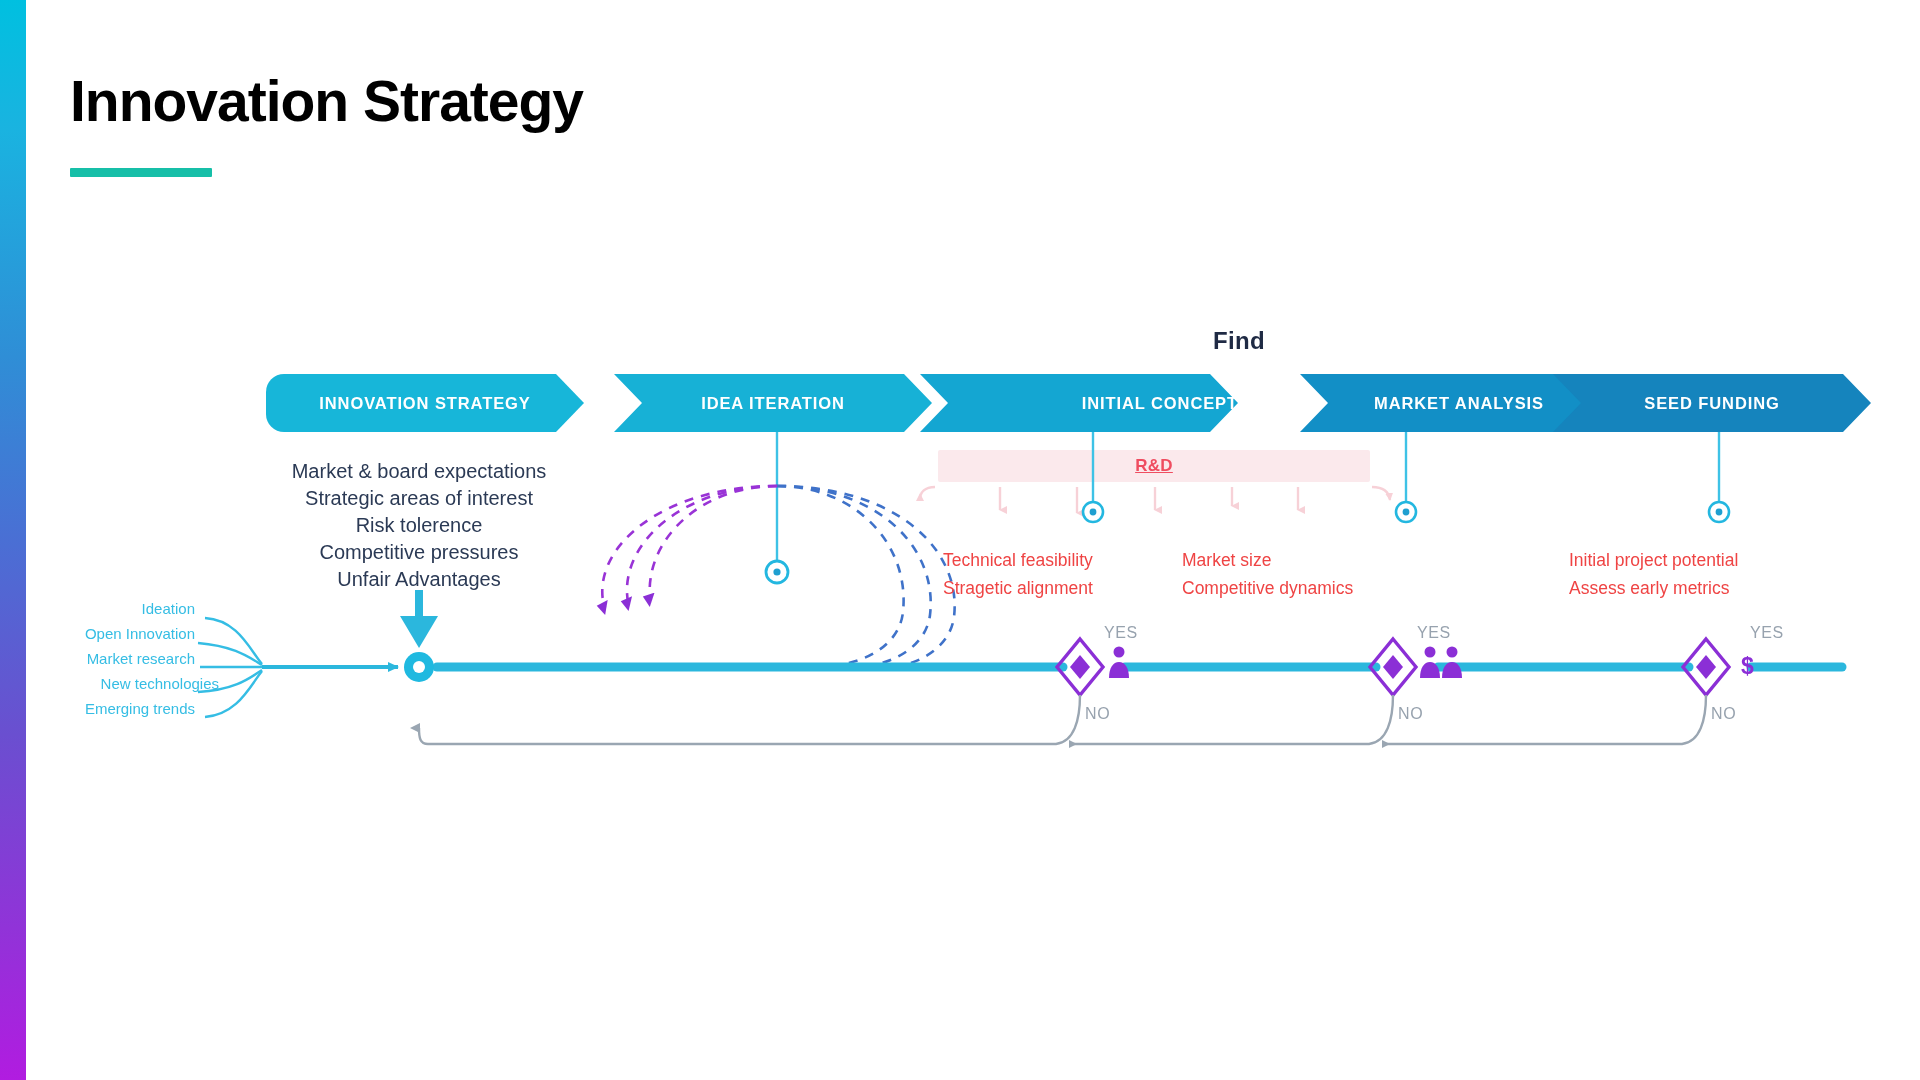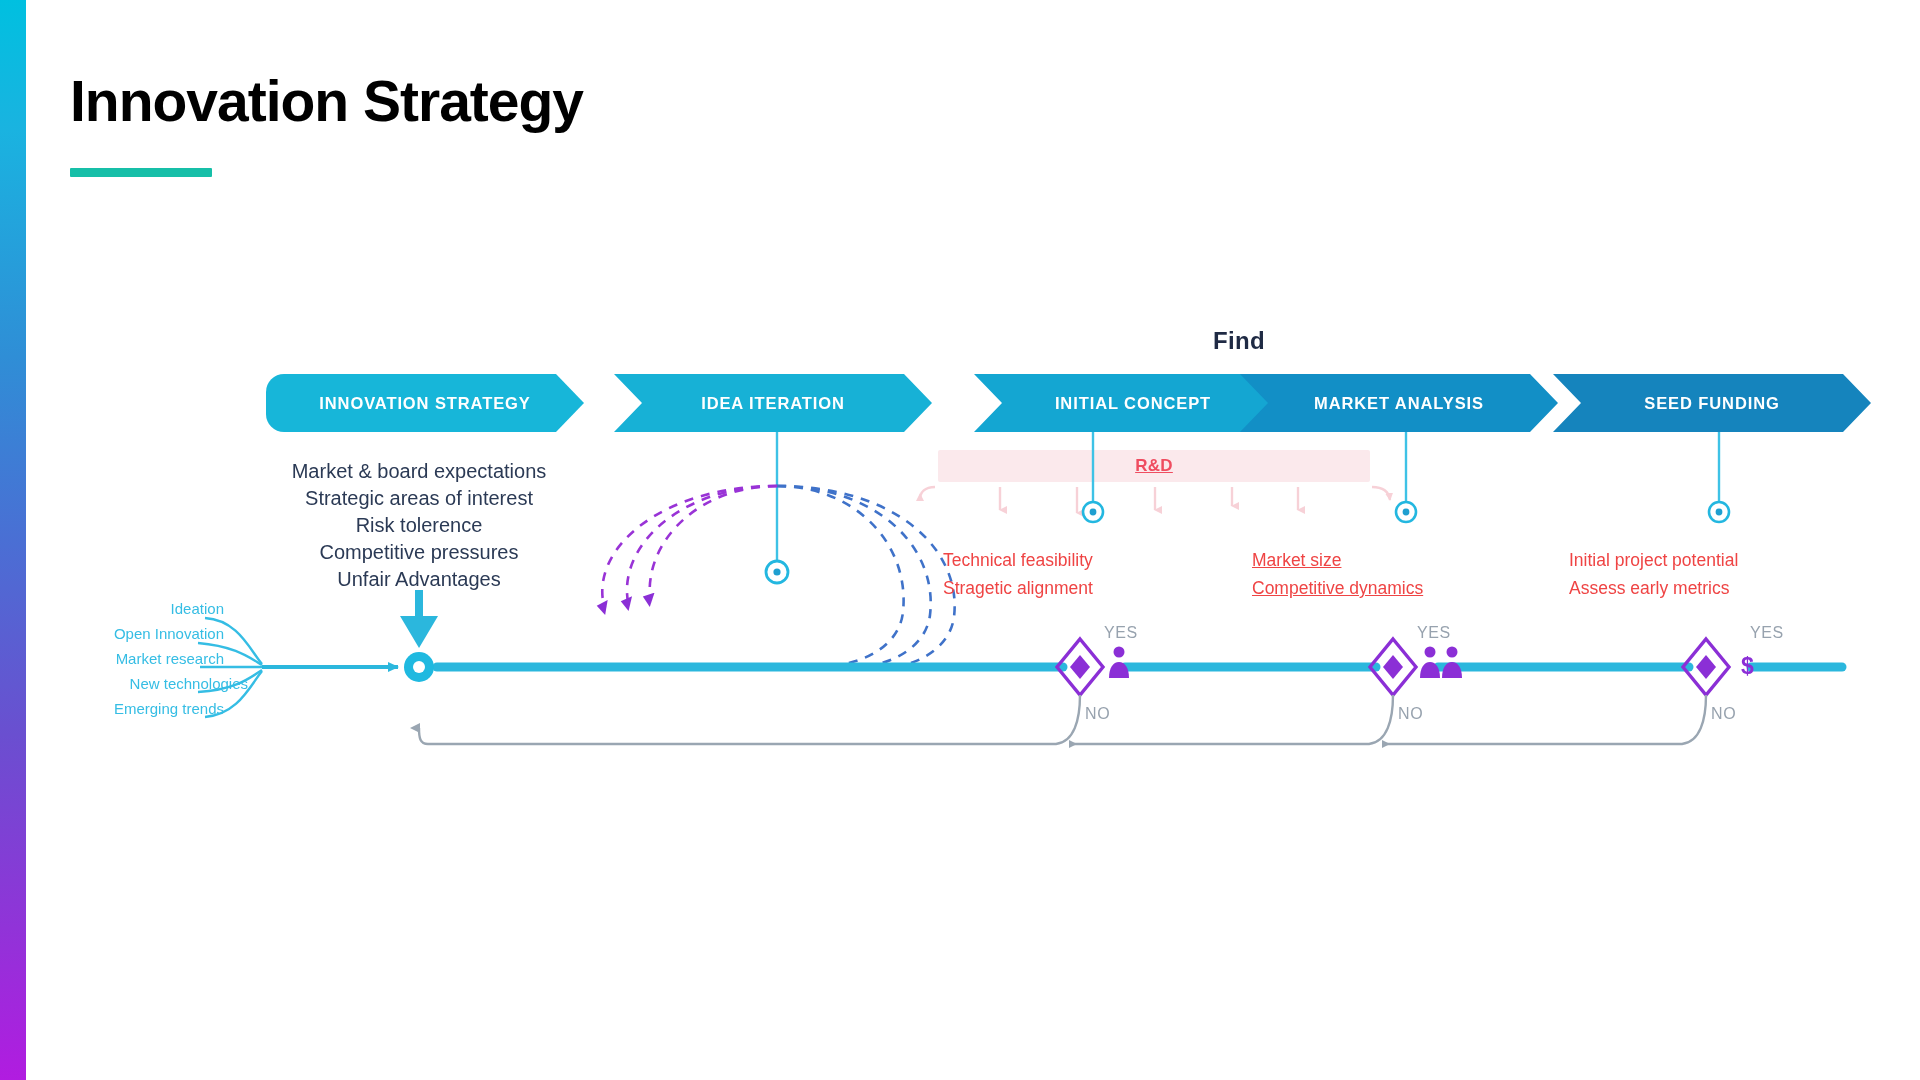--- a/index.html
+++ b/index.html
@@ -68,21 +68,21 @@
     position:absolute;left:938px;top:450px;width:432px;height:32px;
     display:flex;align-items:center;justify-content:center;
     color:#ef4055;font-size:17px;font-weight:600;letter-spacing:.3px;
     opacity:.92;
     text-decoration:underline;
   }
 
   
   .feeder{
     position:absolute;text-align:right;
-    font-size:15px;color:#35bde4;white-space:nowrap;padding-left:29px;
+    font-size:15px;color:#35bde4;white-space:nowrap;
   }
 
   
   .yn{
     position:absolute;font-size:16px;color:#97a2ae;letter-spacing:.6px;
   }
 
   
   .dollar{
     position:absolute;font-size:23px;font-weight:bold;color:#8b2fd6;
@@ -109,28 +109,28 @@
       <span class="lbl">INNOVATION STRATEGY</span>
     </div>
 
     <div class="chev" style="left:614px;width:318px;">
       <svg width="318" height="58" viewBox="0 0 318 58">
         <path d="M0,0 H290 L318,29 L290,58 H0 L28,29 Z" fill="#17b1d6"></path>
       </svg>
       <span class="lbl">IDEA ITERATION</span>
     </div>
 
-    <div class="chev" style="left:974px;width:318px;">
+    <div class="chev" style="left:920px;width:318px;justify-content:flex-end;">
       <svg width="318" height="58" viewBox="0 0 318 58">
         <path d="M0,0 H290 L318,29 L290,58 H0 L28,29 Z" fill="#14a6d2"></path>
       </svg>
       <span class="lbl">INITIAL CONCEPT</span>
     </div>
 
-    <div class="chev" style="left:1240px;width:318px;">
+    <div class="chev" style="left:1300px;width:318px;">
       <svg width="318" height="58" viewBox="0 0 318 58">
         <path d="M0,0 H290 L318,29 L290,58 H0 L28,29 Z" fill="#128fc6"></path>
       </svg>
       <span class="lbl">MARKET ANALYSIS</span>
     </div>
 
     <div class="chev" style="left:1553px;width:318px;">
       <svg width="318" height="58" viewBox="0 0 318 58">
         <path d="M0,0 H290 L318,29 L290,58 H0 L28,29 Z" fill="#1584bd"></path>
       </svg>
@@ -272,21 +272,21 @@
     <div>Strategic areas of interest</div>
     <div>Risk tolerence</div>
     <div>Competitive pressures</div>
     <div>Unfair Advantages</div>
   </div>
 
   <div class="sub-text" style="left:943px;top:546px;width:300px;">
     <div>Technical feasibility</div>
     <div>Stragetic alignment</div>
   </div>
-  <div class="sub-text" style="left:1252px;top:546px;width:300px;text-decoration:underline;">
+  <div class="sub-text" style="left:1182px;top:546px;width:300px;">
     <div>Market size</div>
     <div>Competitive dynamics</div>
   </div>
   <div class="sub-text" style="left:1569px;top:546px;width:300px;">
     <div>Initial project potential</div>
     <div>Assess early metrics</div>
   </div>
 
   <div class="feeder" style="left:0px;top:600px;width:195px;">Ideation</div>
   <div class="feeder" style="left:0px;top:625px;width:195px;">Open Innovation</div>

